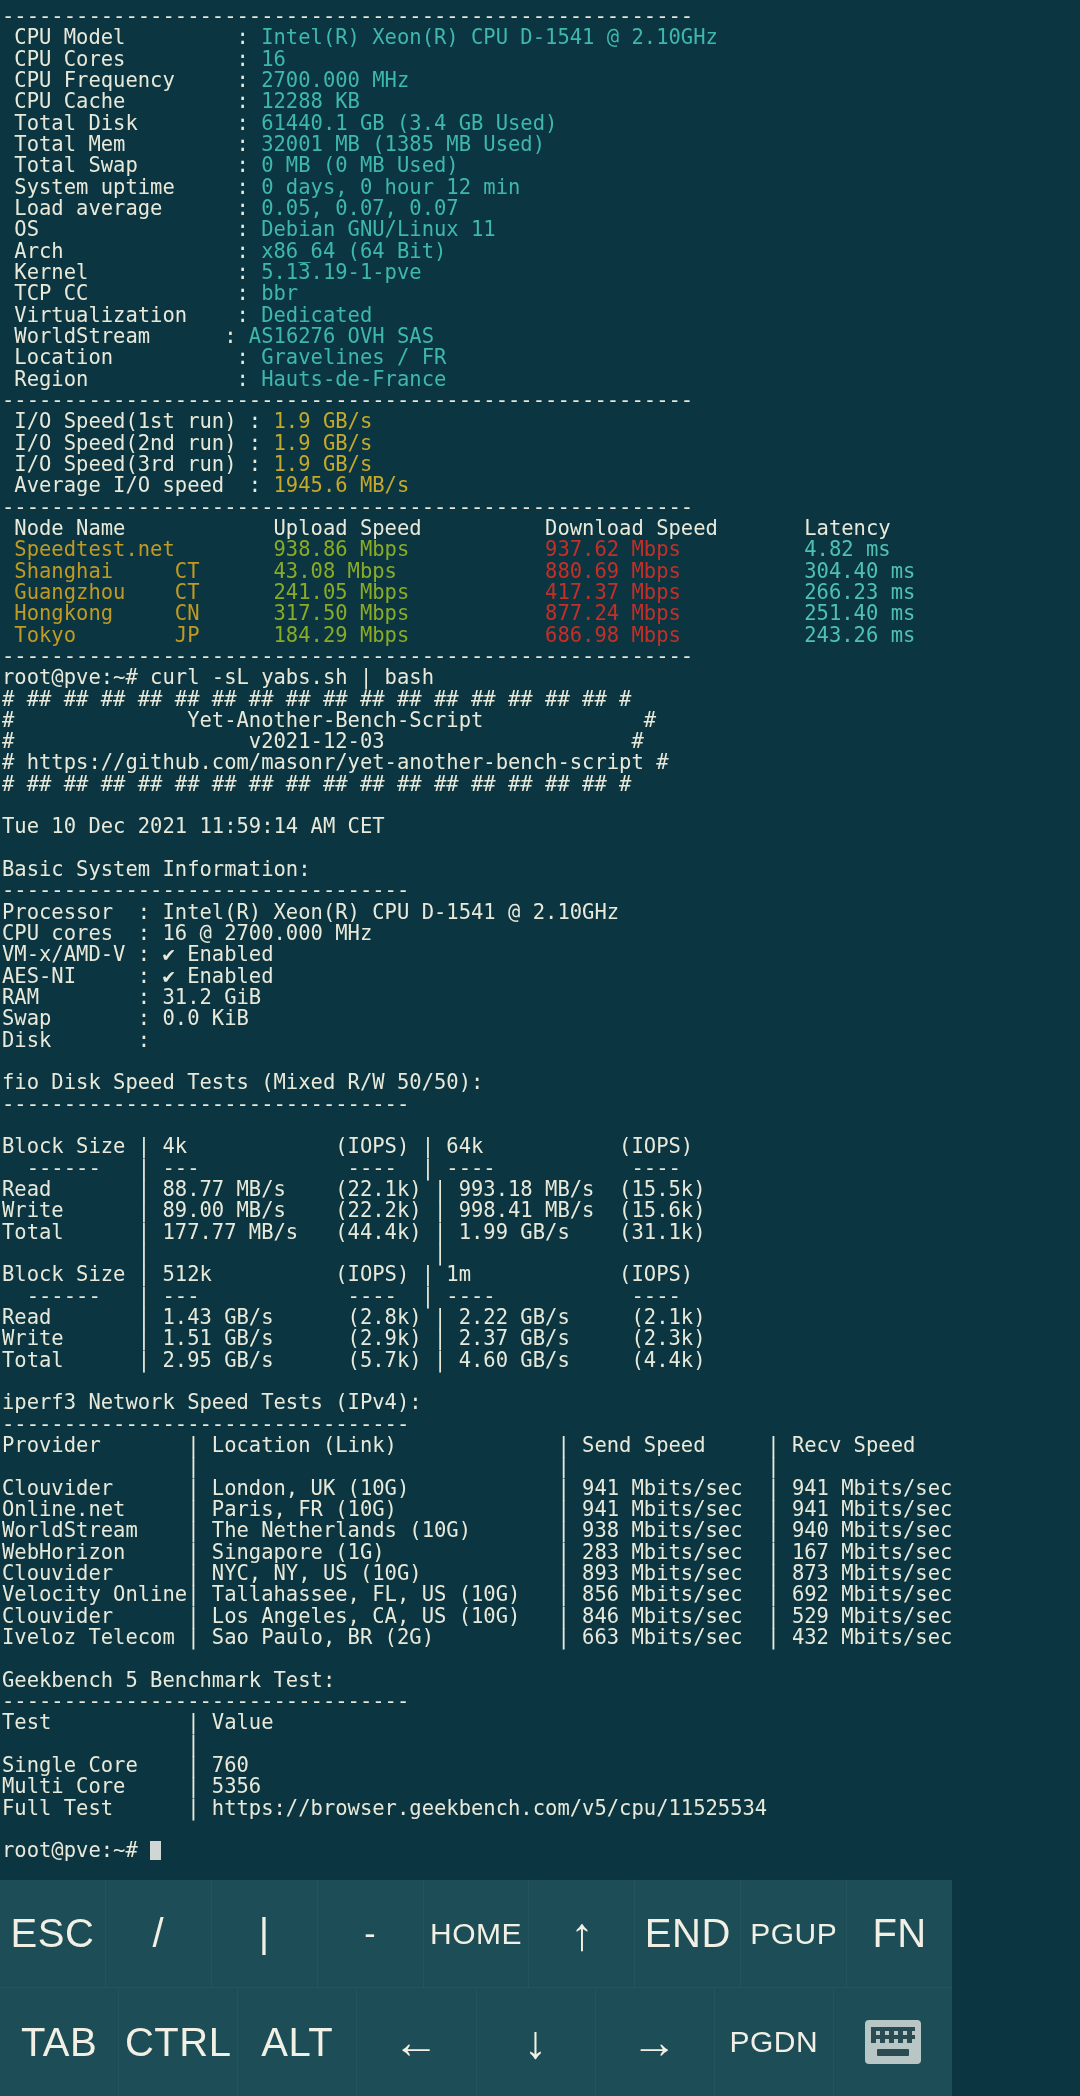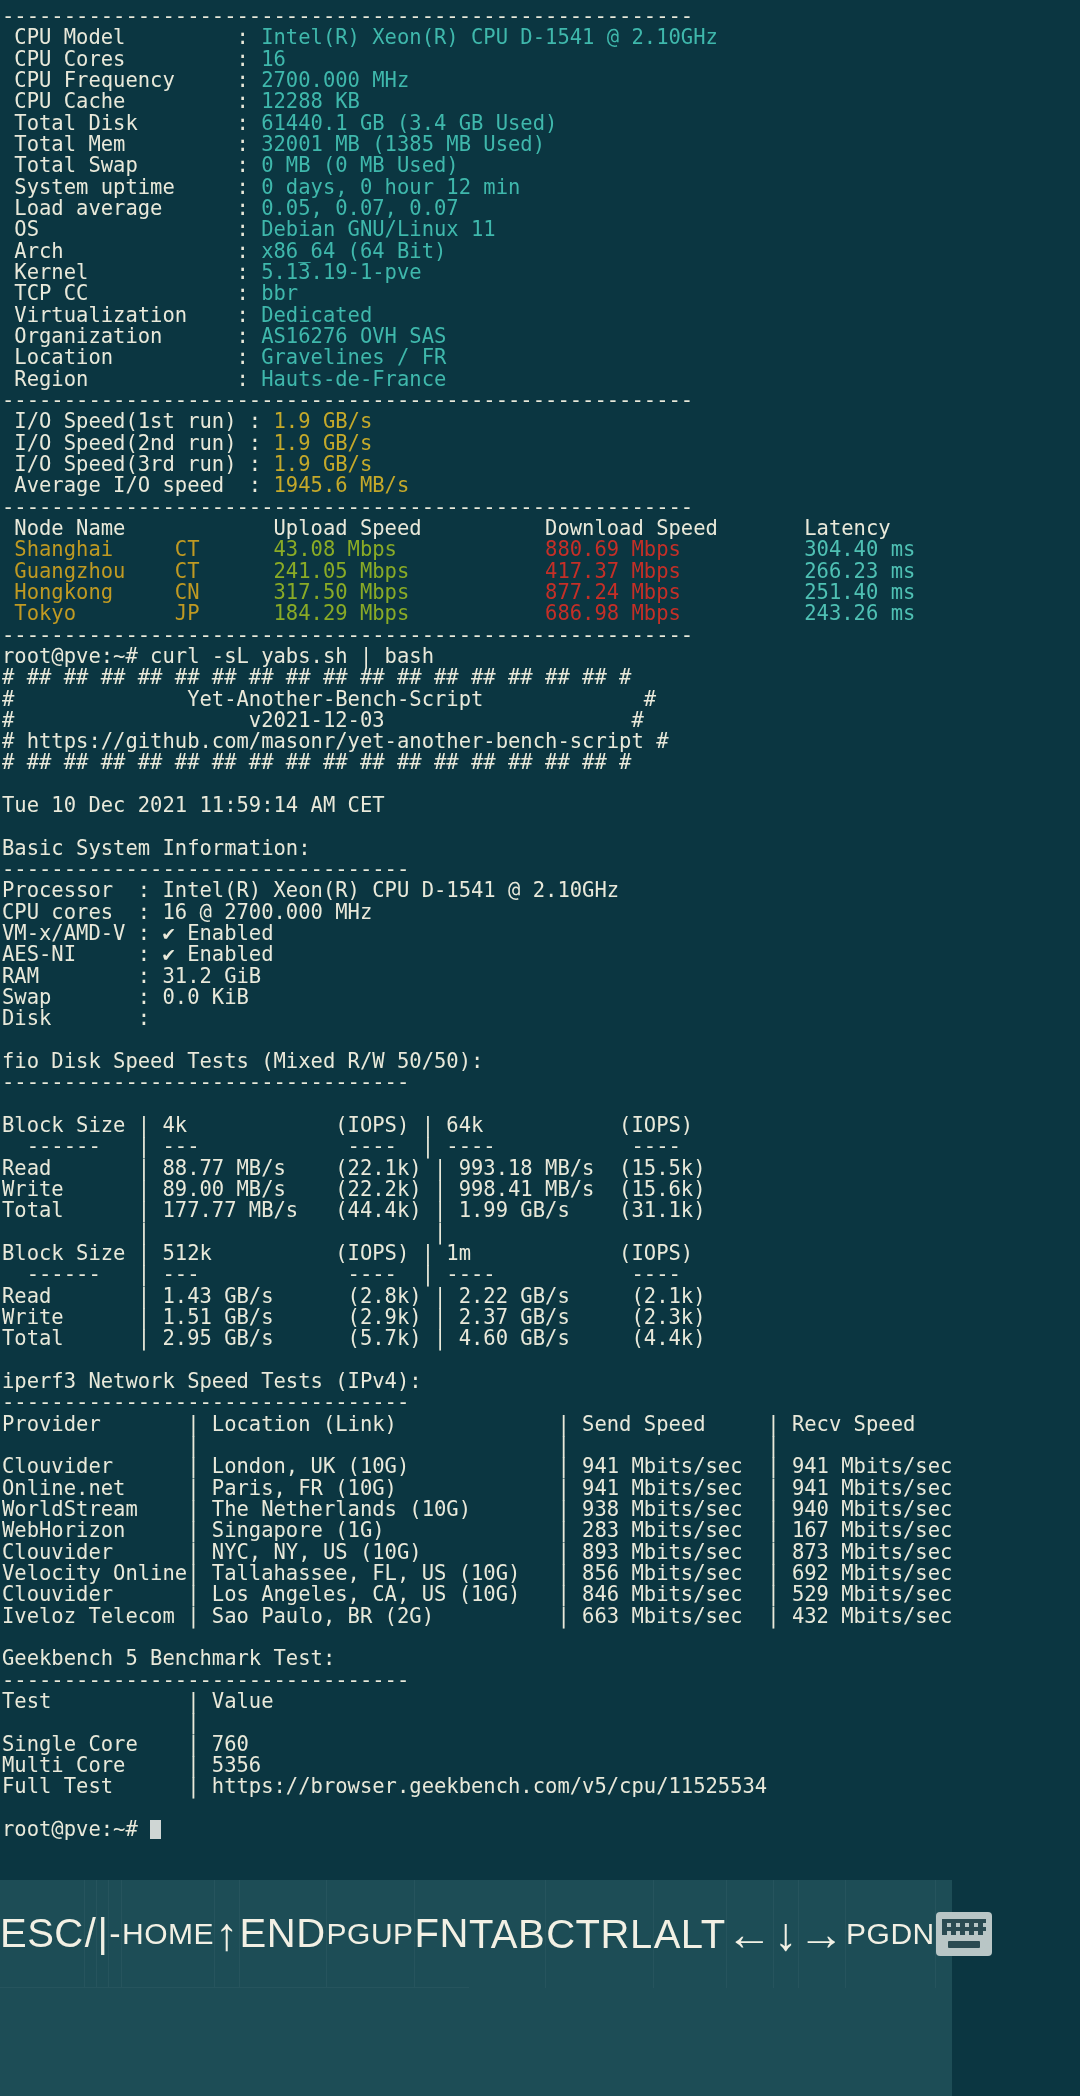--- a/index.html
+++ b/index.html
@@ -62,20 +62,21 @@
     background: #cfd6d4;
     vertical-align: -3px;
   }
 
   
   #keybar {
     width: 952px;
     height: 216px;
     background: #1d4d56;
     display: flex;
+    flex-direction: column;
     flex: 0 0 216px;
   }
   .keyrow {
     display: flex;
     width: 100%;
     height: 108px;
     align-items: stretch;
   }
   .key {
     flex: 1 1 0;
@@ -136,30 +137,31 @@
       <div class="line"><span class="c-white"> Total Disk        </span><span class="c-white">: </span><span class="c-cyan">61440.1 GB (3.4 GB Used)</span></div>
       <div class="line"><span class="c-white"> Total Mem         </span><span class="c-white">: </span><span class="c-cyan">32001 MB (1385 MB Used)</span></div>
       <div class="line"><span class="c-white"> Total Swap        </span><span class="c-white">: </span><span class="c-cyan">0 MB (0 MB Used)</span></div>
       <div class="line"><span class="c-white"> System uptime     </span><span class="c-white">: </span><span class="c-cyan">0 days, 0 hour 12 min</span></div>
       <div class="line"><span class="c-white"> Load average      </span><span class="c-white">: </span><span class="c-cyan">0.05, 0.07, 0.07</span></div>
       <div class="line"><span class="c-white"> OS                </span><span class="c-white">: </span><span class="c-cyan">Debian GNU/Linux 11</span></div>
       <div class="line"><span class="c-white"> Arch              </span><span class="c-white">: </span><span class="c-cyan">x86_64 (64 Bit)</span></div>
       <div class="line"><span class="c-white"> Kernel            </span><span class="c-white">: </span><span class="c-cyan">5.13.19-1-pve</span></div>
       <div class="line"><span class="c-white"> TCP CC            </span><span class="c-white">: </span><span class="c-cyan">bbr</span></div>
       <div class="line"><span class="c-white"> Virtualization    </span><span class="c-white">: </span><span class="c-cyan">Dedicated</span></div>
-      <div class="line"><span class="c-white"> Organization      </span><span class="c-white">: </span><span class="c-cyan">AS16276 OVH SAS</span></div>
+      <div class="line"><span class="c-white"> WorldStream      </span><span class="c-white">: </span><span class="c-cyan">AS16276 OVH SAS</span></div>
       <div class="line"><span class="c-white"> Location          </span><span class="c-white">: </span><span class="c-cyan">Gravelines / FR</span></div>
       <div class="line"><span class="c-white"> Region            </span><span class="c-white">: </span><span class="c-cyan">Hauts-de-France</span></div>
       <div class="line"><span class="c-dash">--------------------------------------------------------</span></div>
       <div class="line"><span class="c-white"> I/O Speed(1st run) </span><span class="c-white">: </span><span class="c-yellow">1.9 GB/s</span></div>
       <div class="line"><span class="c-white"> I/O Speed(2nd run) </span><span class="c-white">: </span><span class="c-yellow">1.9 GB/s</span></div>
       <div class="line"><span class="c-white"> I/O Speed(3rd run) </span><span class="c-white">: </span><span class="c-yellow">1.9 GB/s</span></div>
       <div class="line"><span class="c-white"> Average I/O speed  </span><span class="c-white">: </span><span class="c-yellow">1945.6 MB/s</span></div>
       <div class="line"><span class="c-dash">--------------------------------------------------------</span></div>
       <div class="line"><span class="c-white"> Node Name            </span><span class="c-white">Upload Speed          </span><span class="c-white">Download Speed       </span><span class="c-white">Latency</span></div>
+      <div class="line"><span class="c-gold"> Speedtest.net        </span><span class="c-green">938.86 Mbps           </span><span class="c-red">937.62 Mbps          </span><span class="c-lcyan">4.82 ms</span></div>
       <div class="line"><span class="c-gold"> Shanghai     CT      </span><span class="c-green">43.08 Mbps            </span><span class="c-red">880.69 Mbps          </span><span class="c-lcyan">304.40 ms</span></div>
       <div class="line"><span class="c-gold"> Guangzhou    CT      </span><span class="c-green">241.05 Mbps           </span><span class="c-red">417.37 Mbps          </span><span class="c-lcyan">266.23 ms</span></div>
       <div class="line"><span class="c-gold"> Hongkong     CN      </span><span class="c-green">317.50 Mbps           </span><span class="c-red">877.24 Mbps          </span><span class="c-lcyan">251.40 ms</span></div>
       <div class="line"><span class="c-gold"> Tokyo        JP      </span><span class="c-green">184.29 Mbps           </span><span class="c-red">686.98 Mbps          </span><span class="c-lcyan">243.26 ms</span></div>
       <div class="line"><span class="c-dash">--------------------------------------------------------</span></div>
       <div class="line"><span class="c-white">root@pve:~#</span><span class="c-white"> curl -sL yabs.sh | bash</span></div>
       <div class="line"><span class="c-white"># ## ## ## ## ## ## ## ## ## ## ## ## ## ## ## ## #</span></div>
       <div class="line"><span class="c-white">#              Yet-Another-Bench-Script             #</span></div>
       <div class="line"><span class="c-white">#                   v2021-12-03                    #</span></div>
       <div class="line"><span class="c-white"># https://github.com/masonr/yet-another-bench-script #</span></div>

